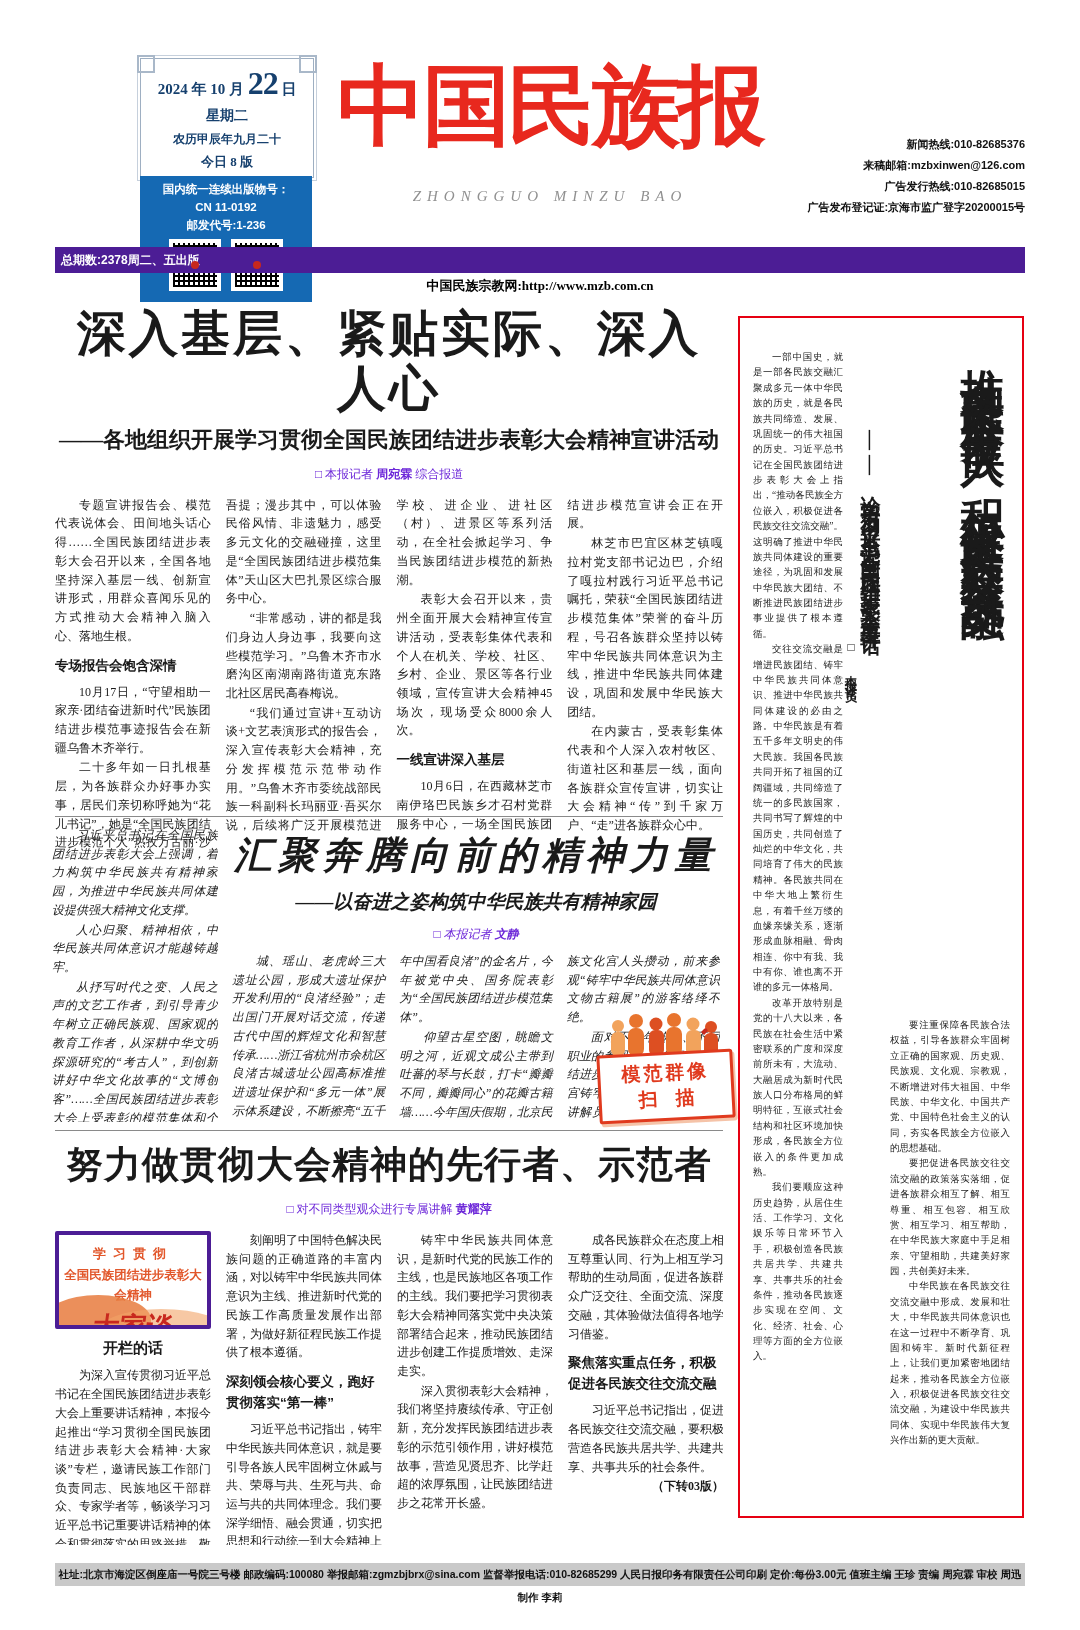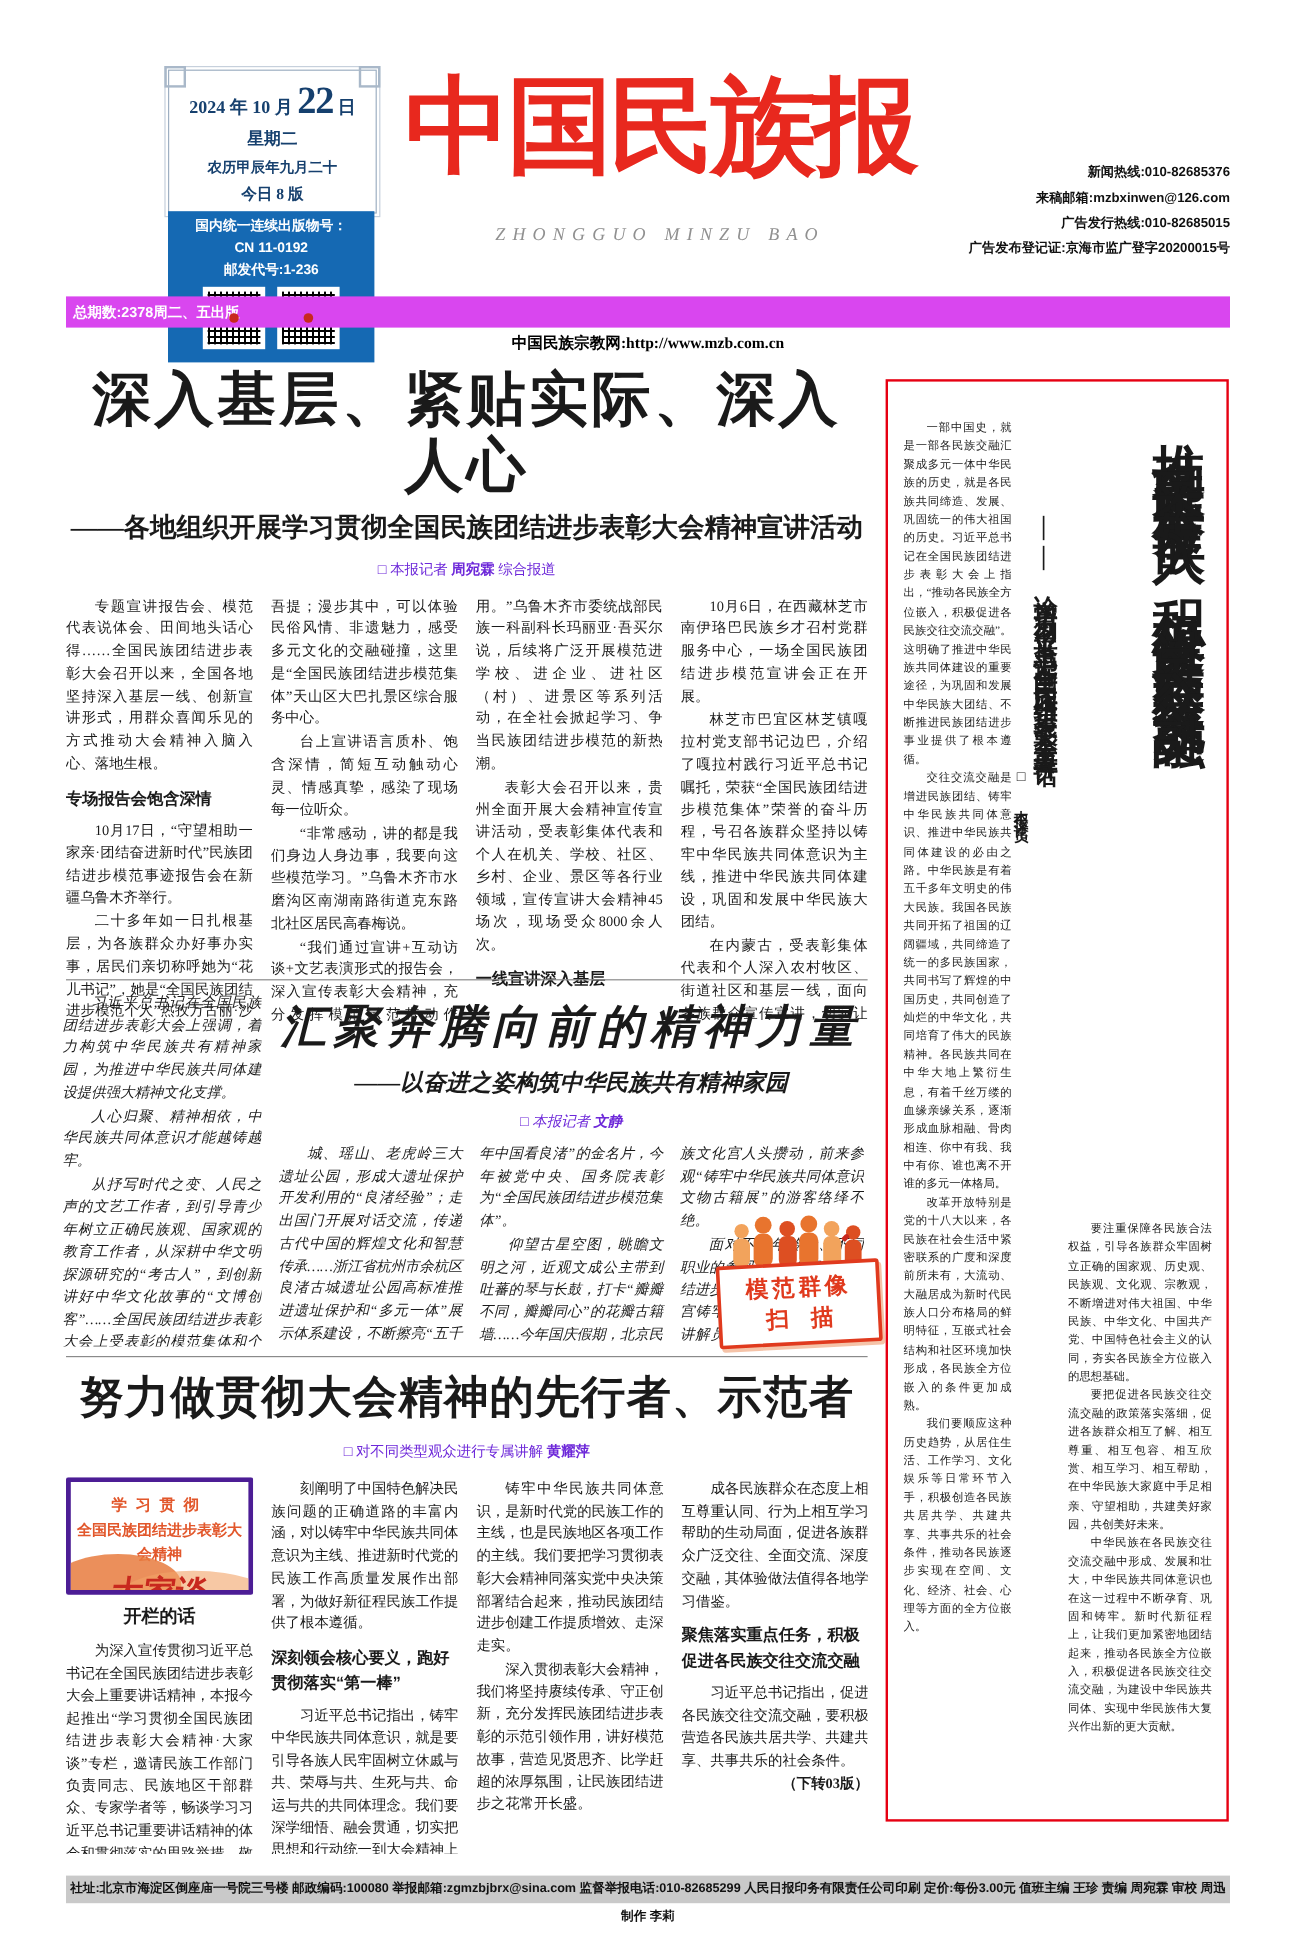--- a/index.html
+++ b/index.html
@@ -32,21 +32,21 @@
   .qr-inner::before{content:'';position:absolute;inset:0;margin:auto;width:8px;height:8px;background:#c8281e;border-radius:50%;z-index:1;}
 
   .masthead-title{left:315px;top:48px;width:470px;text-align:center;color:#e8281e;
     font-size:88px;font-weight:900;letter-spacing:-3px;line-height:1.35;font-family:"Liberation Serif",serif;}
   .masthead-pinyin{left:315px;top:188px;width:470px;text-align:center;color:#909090;
     font-size:15px;font-weight:400;font-style:italic;letter-spacing:6px;}
 
   .head-right{right:55px;top:134px;width:290px;text-align:right;font-size:11px;font-weight:700;
     line-height:1.9;font-family:"Liberation Sans",sans-serif;color:#111;}
 
-  .blue-bar{left:55px;top:247px;width:970px;height:26px;background:#d946ef;color:#fff;
+  .blue-bar{left:55px;top:247px;width:970px;height:26px;background:#4c1d95;color:#fff;
     display:flex;align-items:center;font-size:12px;font-weight:700;font-family:"Liberation Sans",sans-serif;box-sizing:border-box;}
   .bar-left{padding-left:6px;white-space:nowrap;}
   .bar-center{flex:1;text-align:center;}
   .bar-right{padding-right:10px;white-space:nowrap;}
   .website-line{left:55px;top:277px;width:970px;text-align:center;font-size:13px;font-weight:700;color:#000;}
 
   
   .art-body p{margin:0 0 1px;text-indent:2em;text-align:justify;}
   .art-body h3.col-head{font-family:"Liberation Sans",sans-serif;font-size:13.5px;margin:9px 0 7px;text-indent:0;}
   .art-body p.page-ref{text-indent:0;text-align:right;font-weight:700;}
@@ -170,21 +170,20 @@
     <div class="byline">
       <span>□ 本报记者</span>
       <span class="nm">周宛霖</span>
       <span>综合报道</span>
     </div>
     <div class="art-body">
         <p>专题宣讲报告会、模范代表说体会、田间地头话心得……全国民族团结进步表彰大会召开以来，全国各地坚持深入基层一线、创新宣讲形式，用群众喜闻乐见的方式推动大会精神入脑入心、落地生根。</p>
         <h3 class="col-head">专场报告会饱含深情</h3>
         <p>10月17日，“守望相助一家亲·团结奋进新时代”民族团结进步模范事迹报告会在新疆乌鲁木齐举行。</p>
         <p>二十多年如一日扎根基层，为各族群众办好事办实事，居民们亲切称呼她为“花儿书记”，她是“全国民族团结进步模范个人”热孜万古丽·沙吾提；漫步其中，可以体验民俗风情、非遗魅力，感受多元文化的交融碰撞，这里是“全国民族团结进步模范集体”天山区大巴扎景区综合服务中心。</p>
-        <p>台上宣讲语言质朴、饱含深情，简短互动触动心灵、情感真挚，感染了现场每一位听众。</p>
         <p>“非常感动，讲的都是我们身边人身边事，我要向这些模范学习。”乌鲁木齐市水磨沟区南湖南路街道克东路北社区居民高春梅说。</p>
         <p>“我们通过宣讲+互动访谈+文艺表演形式的报告会，深入宣传表彰大会精神，充分发挥模范示范带动作用。”乌鲁木齐市委统战部民族一科副科长玛丽亚·吾买尔说，后续将广泛开展模范进学校、进企业、进社区（村）、进景区等系列活动，在全社会掀起学习、争当民族团结进步模范的新热潮。</p>
         <p>表彰大会召开以来，贵州全面开展大会精神宣传宣讲活动，受表彰集体代表和个人在机关、学校、社区、乡村、企业、景区等各行业领域，宣传宣讲大会精神45场次，现场受众8000余人次。</p>
         <h3 class="col-head">一线宣讲深入基层</h3>
         <p>10月6日，在西藏林芝市南伊珞巴民族乡才召村党群服务中心，一场全国民族团结进步模范宣讲会正在开展。</p>
         <p>林芝市巴宜区林芝镇嘎拉村党支部书记边巴，介绍了嘎拉村践行习近平总书记嘱托，荣获“全国民族团结进步模范集体”荣誉的奋斗历程，号召各族群众坚持以铸牢中华民族共同体意识为主线，推进中华民族共同体建设，巩固和发展中华民族大团结。</p>
         <p>在内蒙古，受表彰集体代表和个人深入农村牧区、街道社区和基层一线，面向各族群众宣传宣讲，切实让大会精神“传”到千家万户、“走”进各族群众心中。</p>
       </div>
   </div>
 

